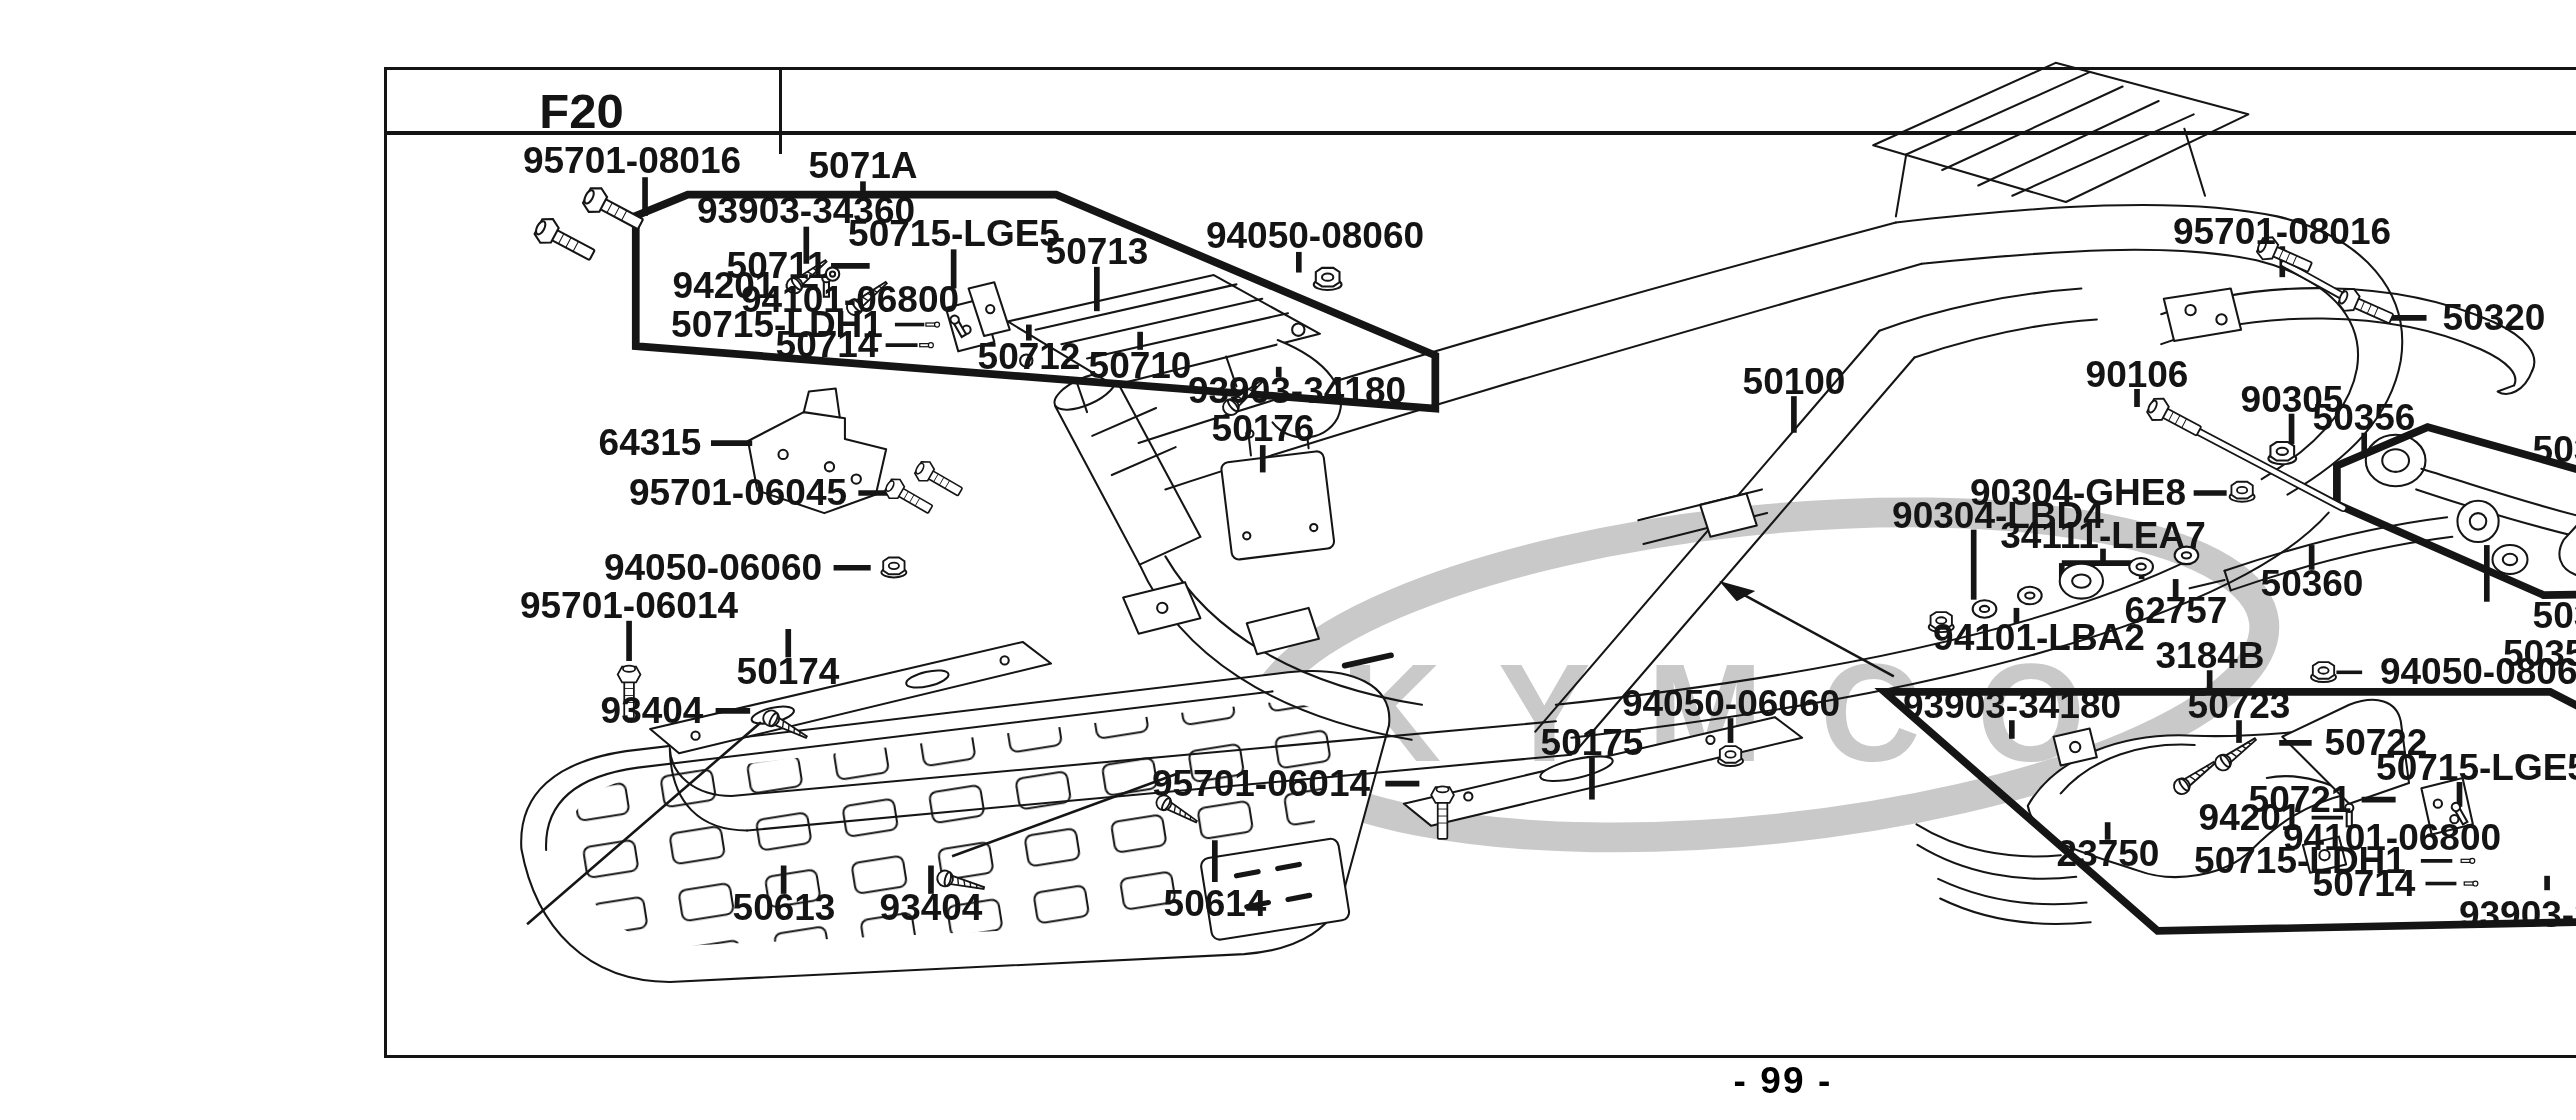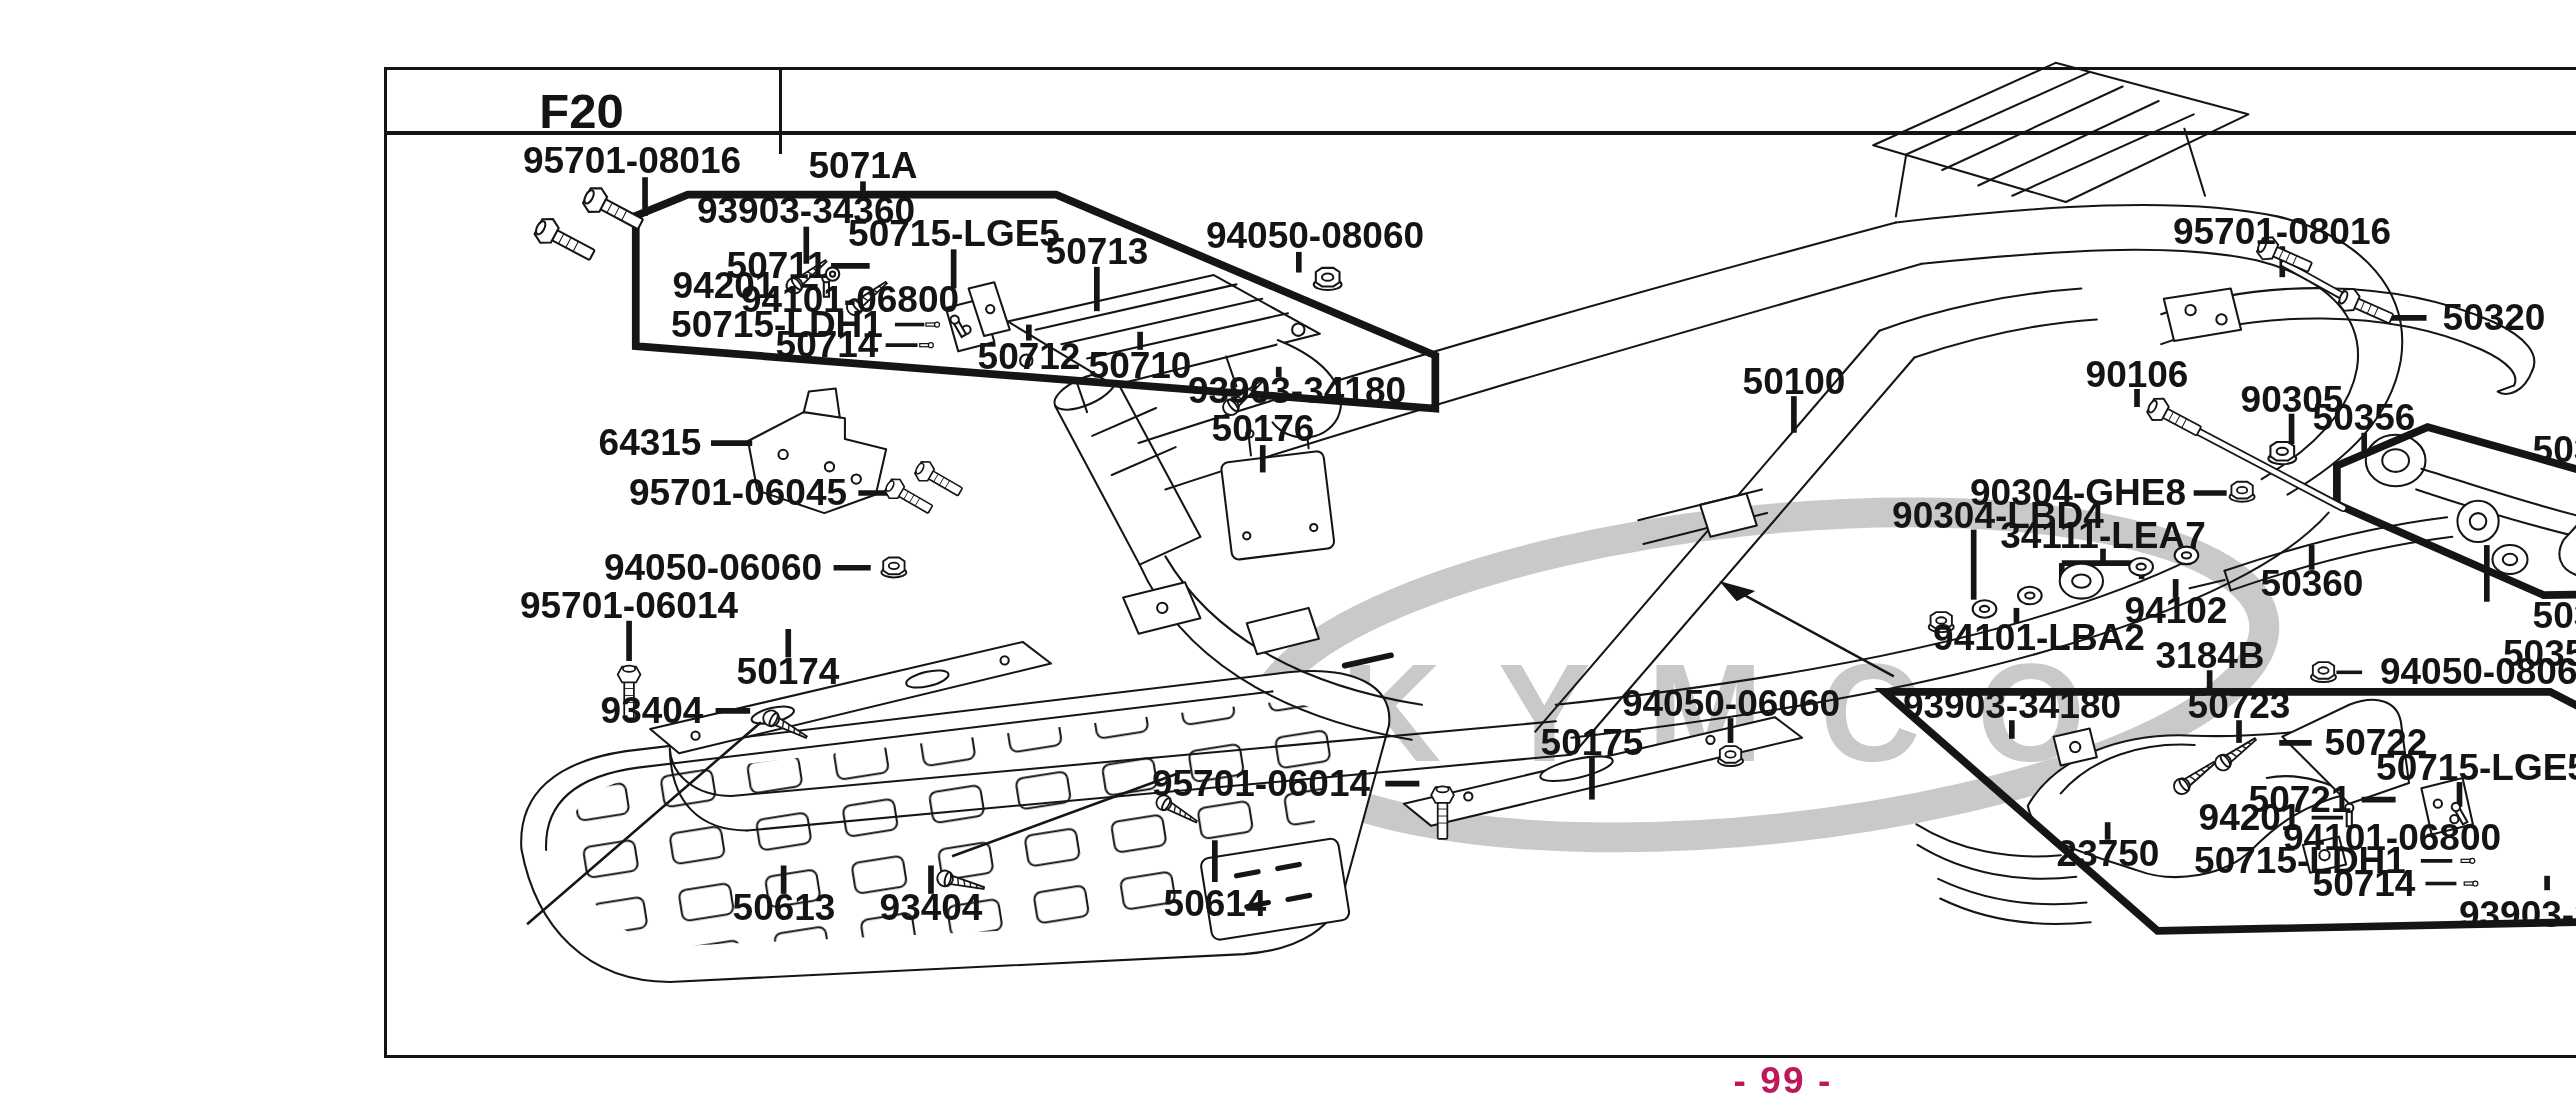--- a/index.html
+++ b/index.html
@@ -12,21 +12,21 @@
   .sheet-border{position:absolute;left:384px;top:67px;width:2794px;height:991px;
                 border:3.6px solid #141414;box-sizing:border-box;}
   .title-cell{position:absolute;left:384px;top:67px;width:398px;height:87px;
               border-right:3.6px solid #141414;box-sizing:border-box;
               display:flex;align-items:center;justify-content:center;
               font-weight:bold;font-size:49px;color:#141414;}
   .title-rule{position:absolute;left:384px;top:131px;width:2794px;height:3.6px;background:#141414;}
   .title-text{position:absolute;left:912px;top:67px;height:68px;display:flex;align-items:center;
               font-weight:bold;font-size:49px;color:#141414;letter-spacing:1px;}
   .page-num{position:absolute;left:1783px;top:1081px;transform:translate(-50%,-50%);
-            font-weight:bold;font-size:37px;color:#be185d;letter-spacing:2.1px;}
+            font-weight:bold;font-size:37px;color:#000000;letter-spacing:2.1px;}
 </style>
 </head>
 <body>
 
 <div id="stage">
 
   <svg id="artsvg" viewBox="0 0 6912 2174" xmlns="http://www.w3.org/2000/svg">
     <defs>
       <pattern id="holes" patternUnits="userSpaceOnUse" width="170" height="112" patternTransform="rotate(-9)">
         <rect x="10" y="10" width="100" height="60" rx="14" fill="#ffffff" stroke="#151515" stroke-width="4"></rect>
@@ -356,21 +356,21 @@
       <div class="plabel" style="left: 2282px; top: 232px;">95701-08016</div>
       <div class="plabel" style="left: 2494px; top: 318px;">50320</div>
       <div class="plabel" style="left: 2584px; top: 450px;">50350</div>
       <div class="plabel" style="left: 2584px; top: 616px;">50364</div>
       <div class="plabel" style="left: 2612px; top: 654px;">50353-KGN7</div>
       <div class="plabel" style="left: 2489px; top: 672px;">94050-08060</div>
       <div class="plabel" style="left: 2078px; top: 493px;">90304-GHE8</div>
       <div class="plabel" style="left: 1974px; top: 516px; margin-left: 24px;">90304-LBD4</div>
       <div class="plabel" style="left: 2103px; top: 536px;">34111-LEA7</div>
       <div class="plabel" style="left: 2312px; top: 584px;">50360</div>
-      <div class="plabel" style="left: 2176px; top: 611px;">94102</div>
+      <div class="plabel" style="left: 2176px; top: 611px;">62757</div>
       <div class="plabel" style="left: 2039px; top: 638px;">94101-LBA2</div>
       <div class="plabel" style="left: 2210px; top: 656px;">3184B</div>
       <div class="plabel" style="left: 2012px; top: 706px;">93903-34180</div>
       <div class="plabel" style="left: 2239px; top: 706px;">50723</div>
       <div class="plabel" style="left: 2376px; top: 743px;">50722</div>
       <div class="plabel" style="left: 2482px; top: 768px;">50715-LGE5</div>
       <div class="plabel" style="left: 2300px; top: 800px;">50721</div>
       <div class="plabel" style="left: 2250px; top: 818px;">94201</div>
       <div class="plabel" style="left: 2392px; top: 838px;">94101-06800</div>
       <div class="plabel" style="left: 2300px; top: 861px;">50715-LDH1</div>

